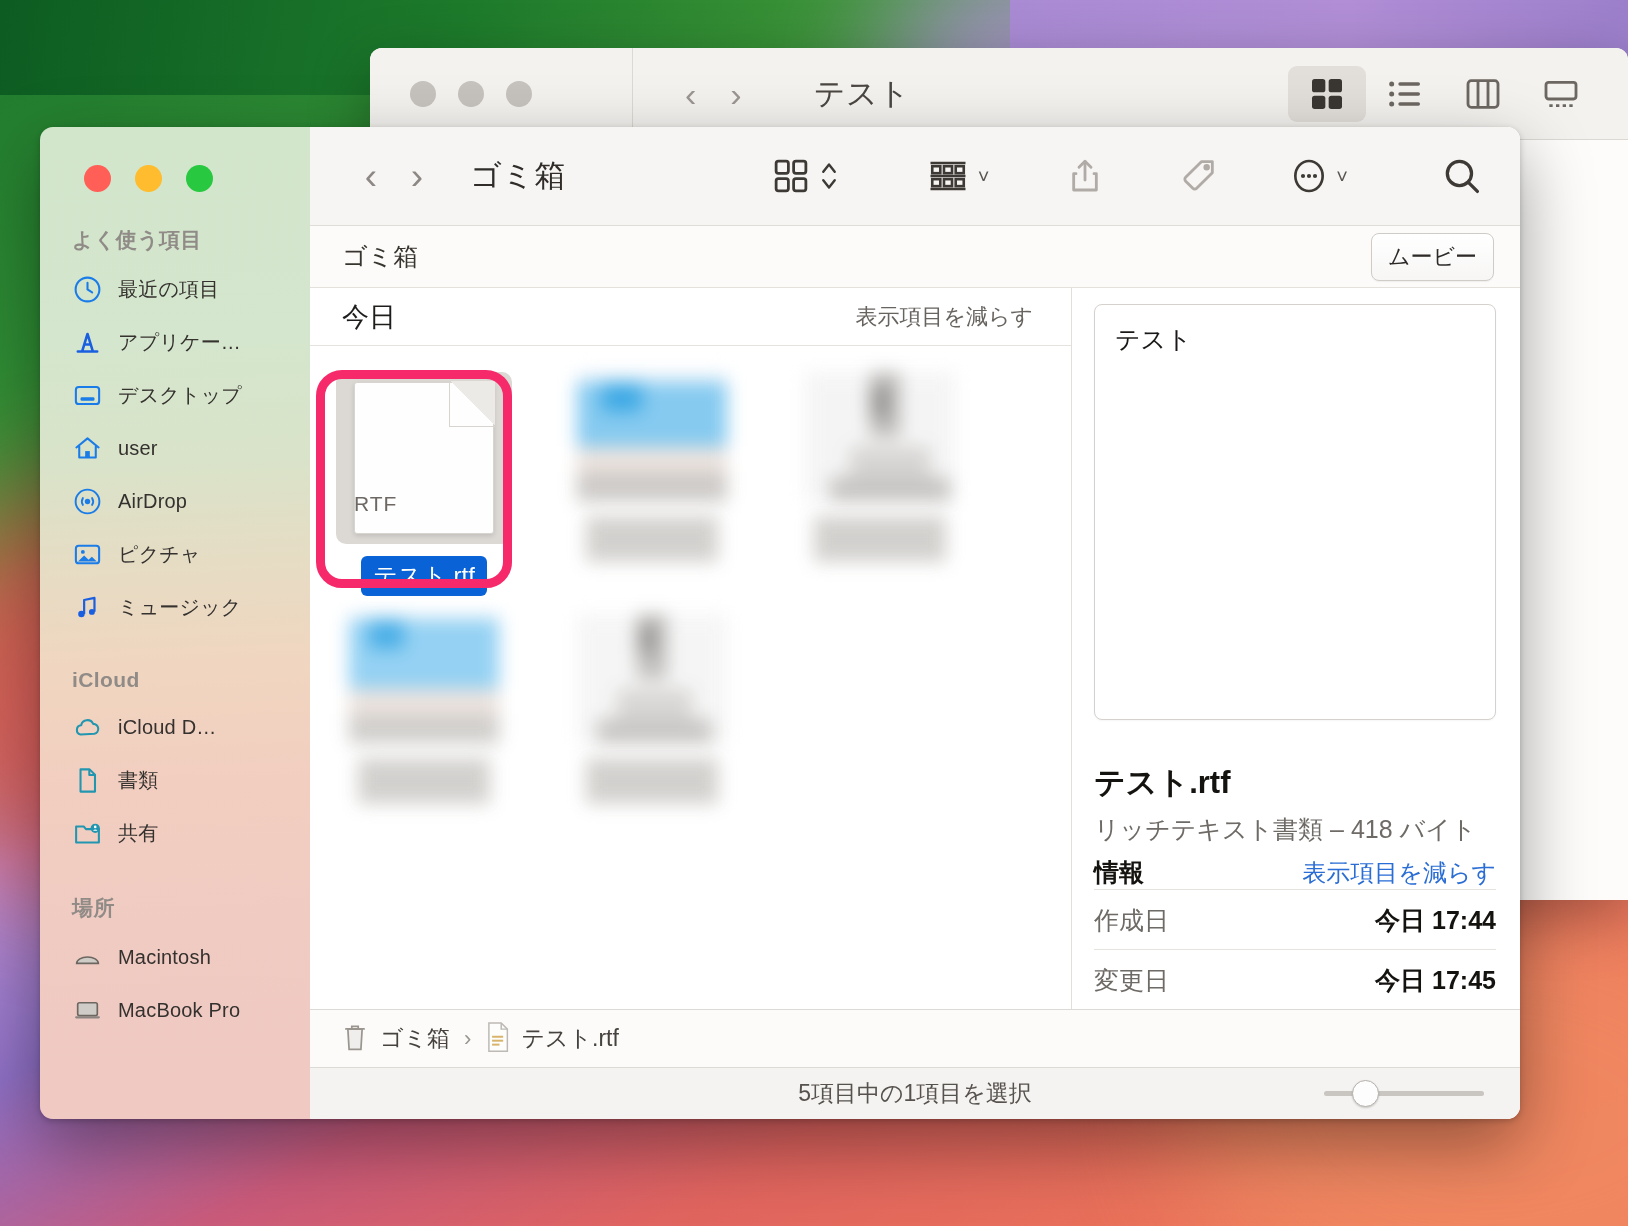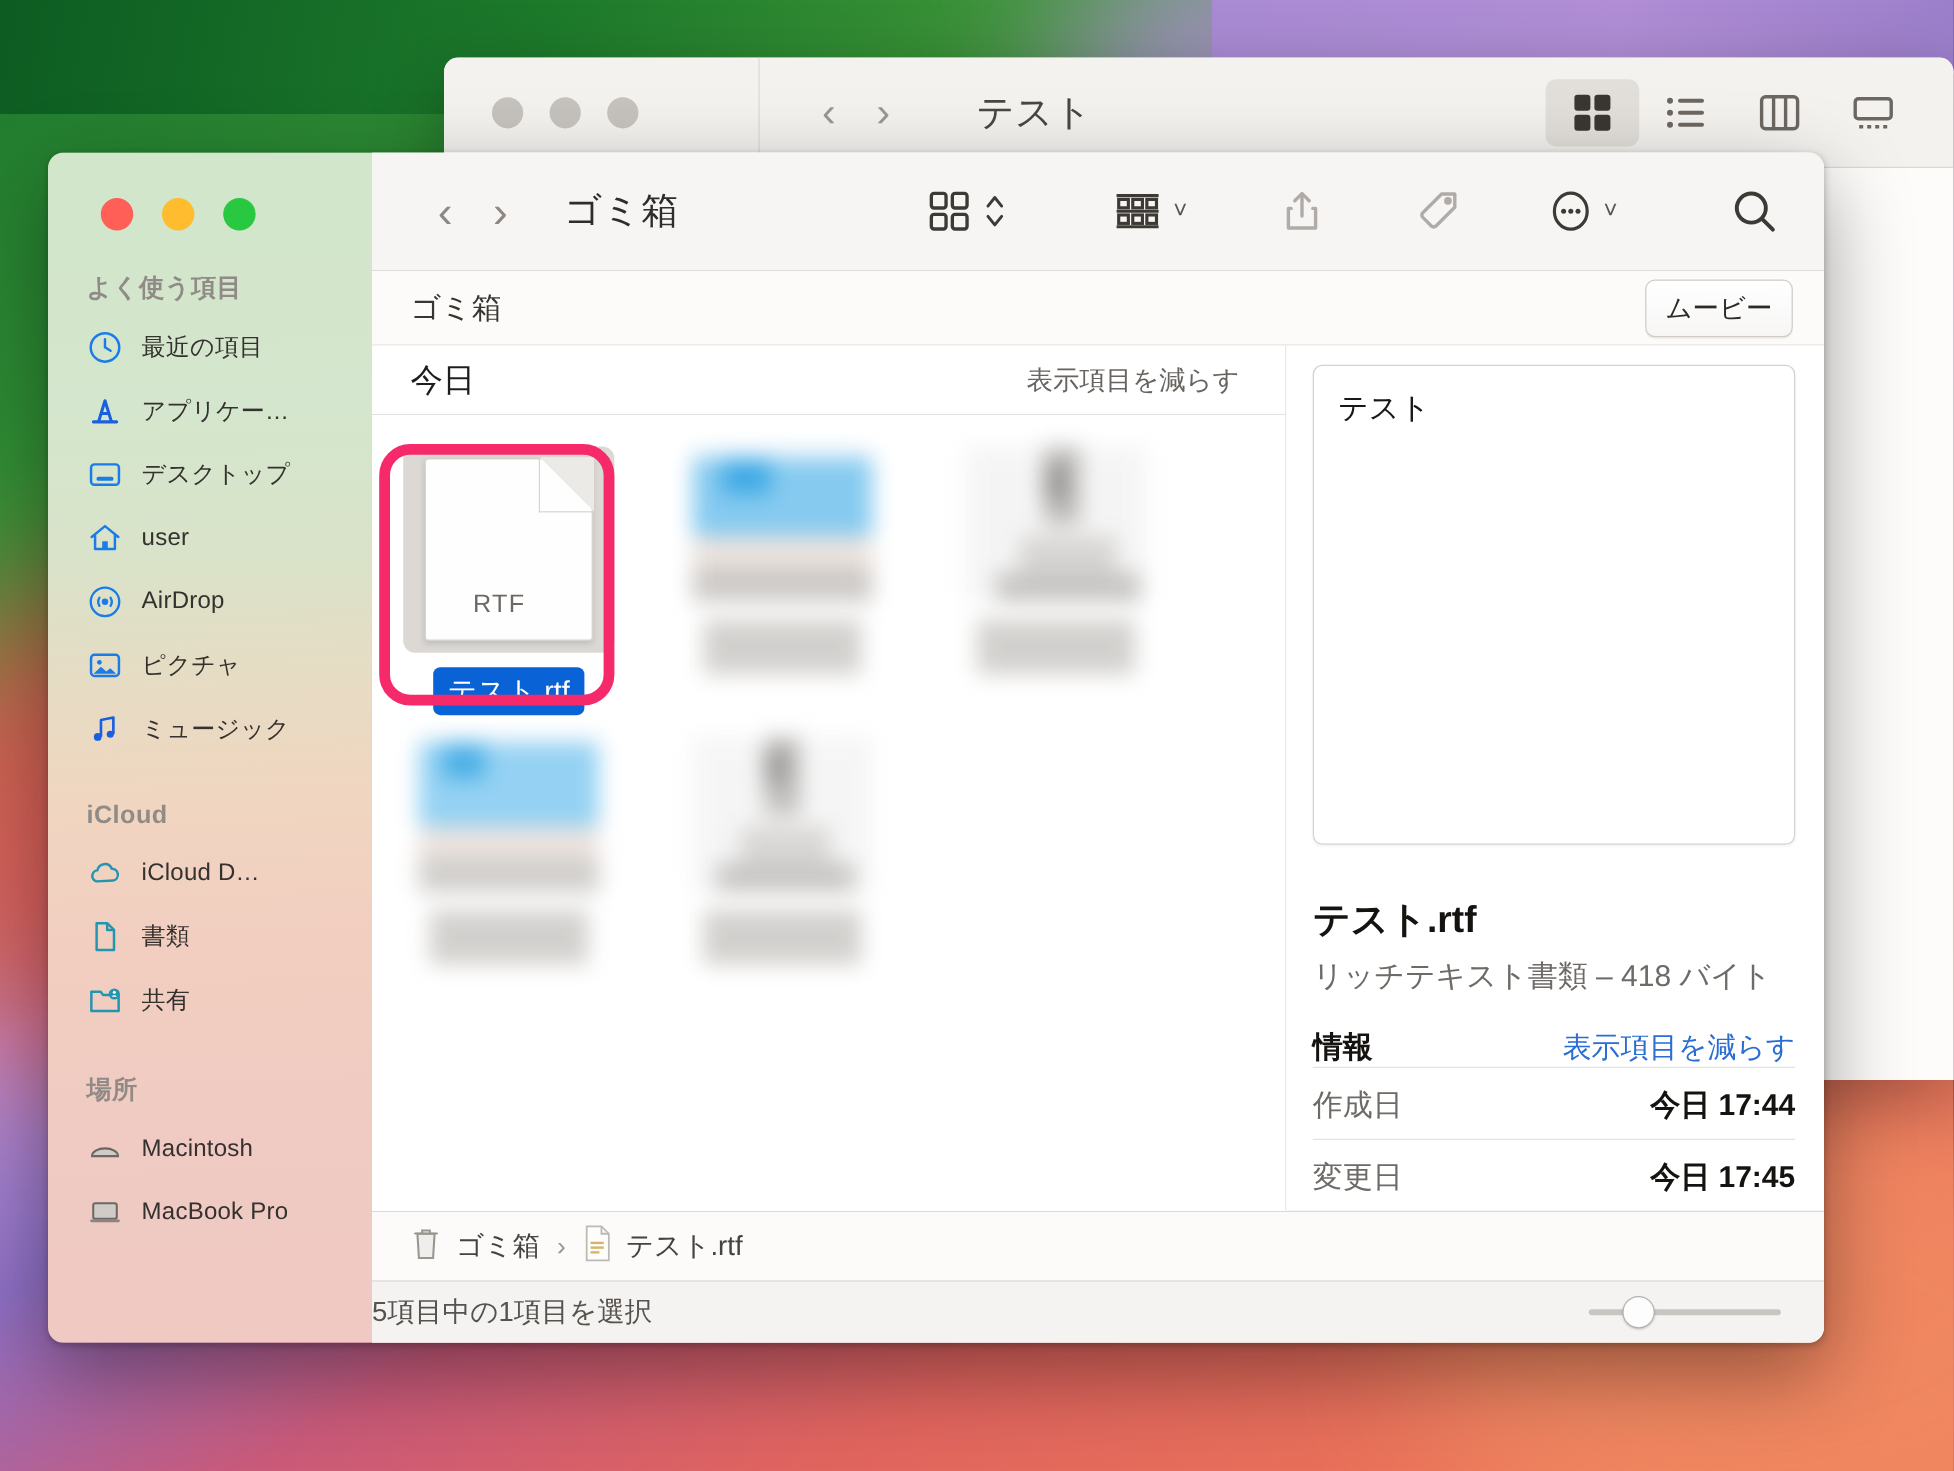--- a/index.html
+++ b/index.html
@@ -145,21 +145,21 @@
     position:absolute; inset:0; background:#fefefe;
     border:1px solid #d8d4d0; border-radius:3px;
     box-shadow:0 2px 5px rgba(0,0,0,.13);
   }
   .doc-fold {
     position:absolute; right:-1px; top:-1px; width:46px; height:46px;
     background:linear-gradient(225deg,#eceae7 0%,#eceae7 50%,transparent 50%);
     border-left:1px solid #d8d4d0; border-bottom:1px solid #d8d4d0;
   }
   .doc-ext {
-    position:absolute; left:0; right:16px; bottom:18px; text-align:center;
+    position:absolute; left:0; right:16px; bottom:18px; text-align:left;
     font-size:21px; color:#6d6863; letter-spacing:1px;
   }
   .sel-backdrop { background:#dcd9d5; border-radius:10px; padding:10px 18px; }
   .file-name {
     margin-top:12px; font-size:24px; color:#fff; background:#0a63d6;
     padding:4px 12px; border-radius:6px; white-space:nowrap;
   }
 
   
   #annot {
@@ -177,21 +177,21 @@
     width:448px; flex:0 0 448px; background:#fff;
     display:flex; flex-direction:column; padding:16px 24px 0 22px;
   }
   #preview-box {
     height:462px; border:1px solid #d5d1cd; border-radius:8px;
     background:#fff; padding:18px 20px; box-shadow:0 1px 2px rgba(0,0,0,.04);
   }
   #preview-text { font-size:25px; color:#1a1816; }
   #info-name { margin-top:42px; font-size:31px; font-weight:700; color:#15130f; }
   #info-sub { margin-top:9px; font-size:25px; color:#6e6a66; }
-  #info-head-row { margin-top:26px; display:flex; align-items:flex-end; }
+  #info-head-row { margin-top:10px; display:flex; align-items:flex-end; }
   #info-head { font-size:25px; font-weight:700; color:#15130f; }
   #info-toggle { margin-left:auto; font-size:24px; color:#2a6dd4; }
   .meta-row {
     display:flex; align-items:baseline; padding:14px 0 12px 0;
     border-top:1px solid #e6e2de;
   }
   .meta-row:first-of-type { border-top:none; margin-top:8px; }
   .meta-k { font-size:25px; color:#6e6a66; }
   .meta-v { margin-left:auto; font-size:25px; color:#15130f; font-weight:700; }
 
@@ -202,21 +202,21 @@
   }
   .pb-text { font-size:23px; color:#46423e; }
   .pb-sep { font-size:22px; color:#9a958f; margin:0 4px; }
 
   
   #statusbar {
     height:52px; background:#f5f3f1; border-top:1px solid #ddd9d4;
     display:flex; align-items:center; position:relative;
   }
   #status-text {
-    position:absolute; left:0; right:0; text-align:left;
+    position:absolute; left:0; right:0; text-align:center;
     font-size:23px; color:#56524e;
   }
   #zoom-slider {
     position:absolute; right:36px; width:160px; height:5px;
     background:#c9c5c1; border-radius:3px;
   }
   #zoom-knob {
     position:absolute; left:28px; top:-11px; width:27px; height:27px;
     border-radius:50%; background:#fdfdfd; border:1px solid #b5b1ac;
     box-shadow:0 1px 2px rgba(0,0,0,.18);

